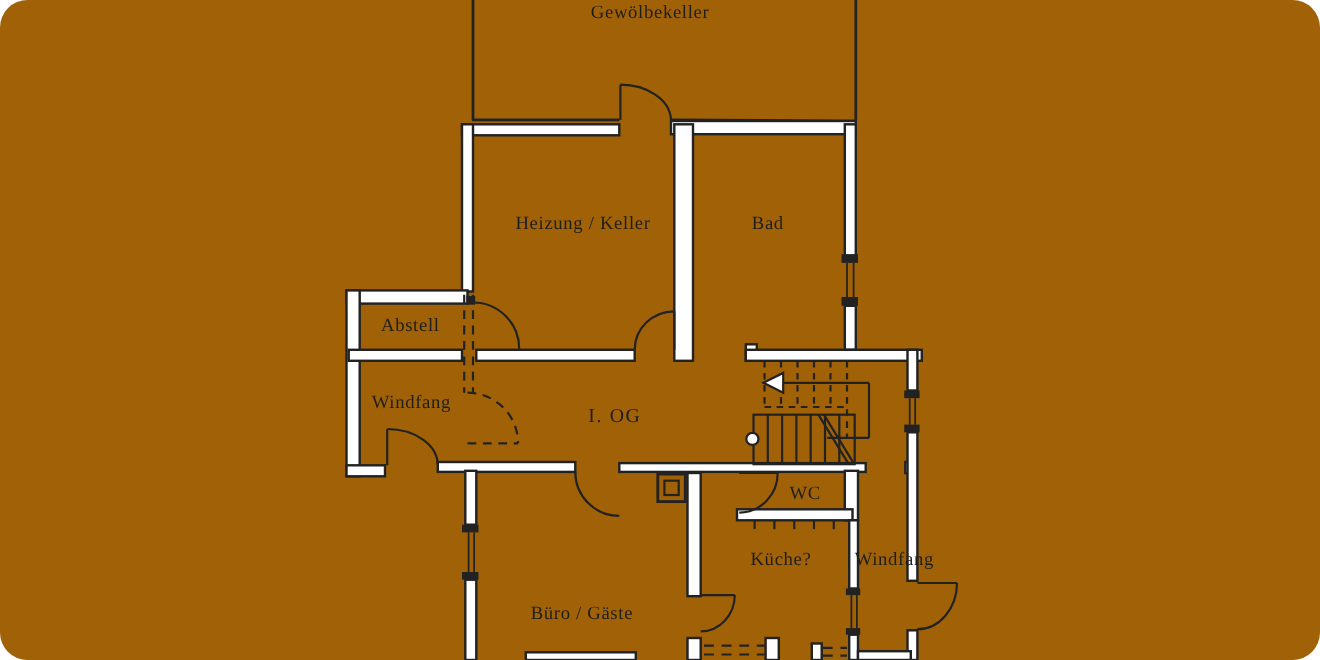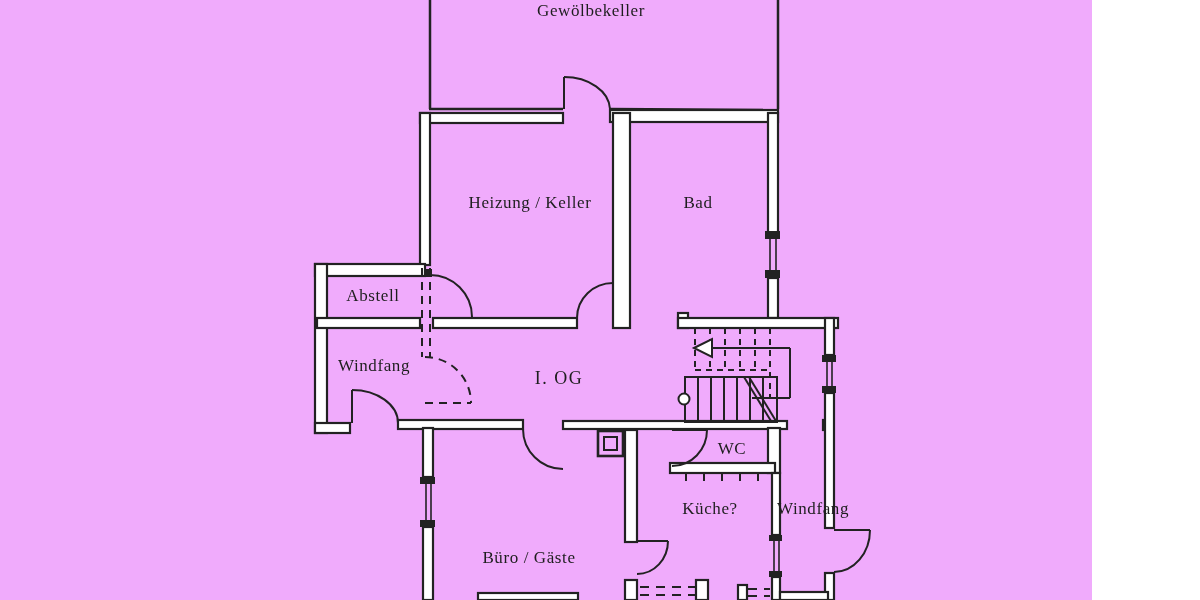--- a/index.html
+++ b/index.html
@@ -1,17 +1,17 @@
 <!DOCTYPE html>
 <html><head>
 <meta charset="utf-8">
 <style>
   html,body{margin:0;padding:0;background:#ffffff;}
-  .page{position:relative;width:1092px;height:600px;background:#f0abfc;overflow:hidden;
-        font-family:"Liberation Serif","DejaVu Serif",serif;}
+  .page{position:relative;width:1200px;height:600px;background:#a16207;overflow:hidden;
+        font-family:"Liberation Serif","DejaVu Serif",serif;border-radius:25px;}
   svg{display:block}
   text{fill:#1e1e1e;font-family:"Liberation Serif","DejaVu Serif",serif;}
   .room-label{font-size:17px;letter-spacing:.6px;}
   .floor-label{font-size:18px;letter-spacing:1.5px;}
 </style>
 </head>
 <body>
 
 <div class="page">
 <svg width="1200" height="600" viewBox="0 0 1200 600">

